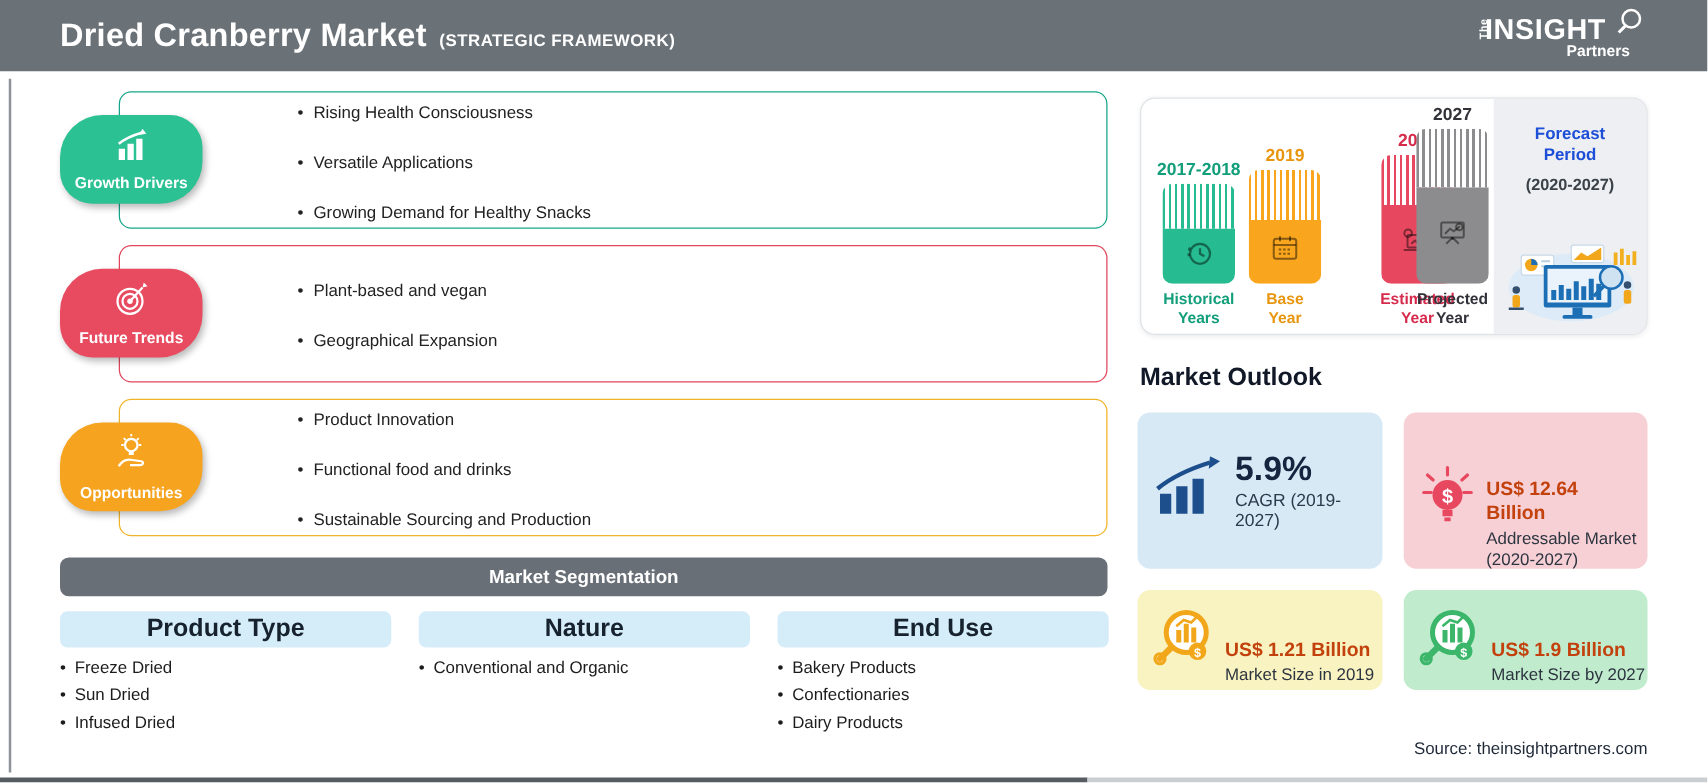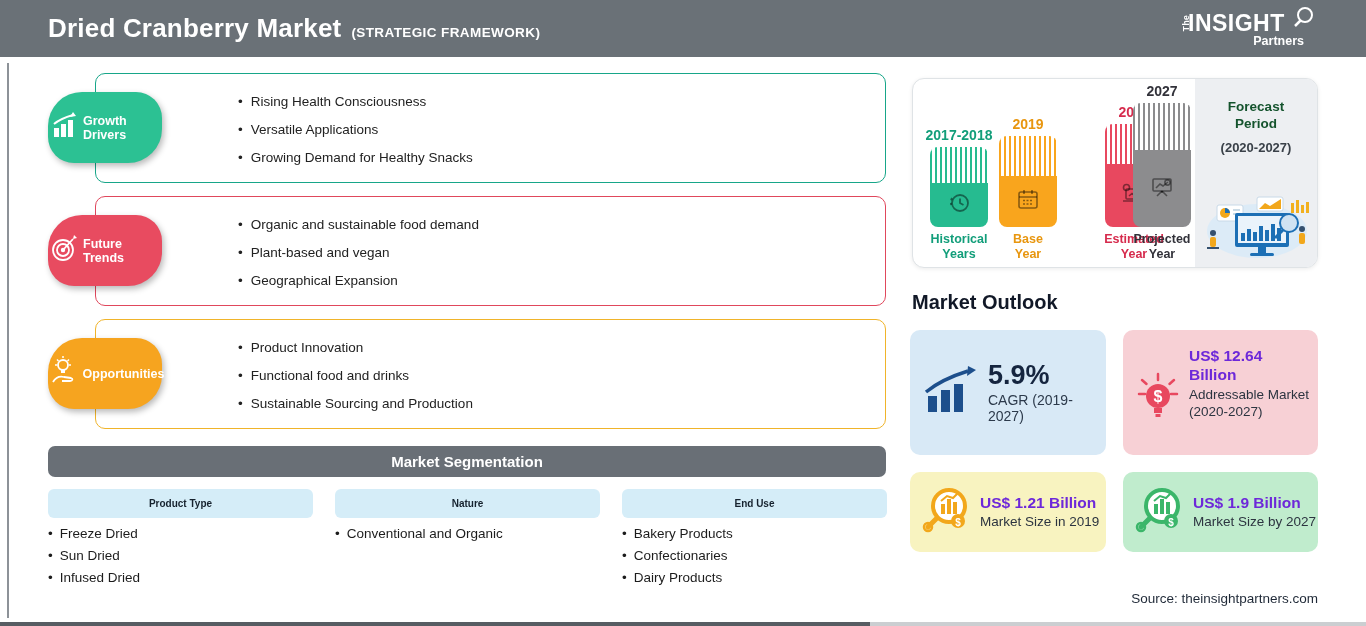--- a/index.html
+++ b/index.html
@@ -23,44 +23,44 @@
   
   .left-line { position:absolute; left:7px; top:63px; width:2px; height:555px; background:#8d9298; }
   .bottom-strip-dark { position:absolute; left:0; bottom:0; width:870px; height:4px; background:#575c62; }
   .bottom-strip-light { position:absolute; left:870px; bottom:0; width:496px; height:4px; background:#cbced1; }
 
   
   .fw-row { position:absolute; left:48px; width:838px; height:110px; }
   .fw-box { position:absolute; left:47px; top:0; width:791px; height:110px; background:#fff;
     border:1.6px solid var(--bc); border-radius:10px; }
   .fw-list { position:absolute; left:142px; top:0; height:110px; display:flex; flex-direction:column;
-    justify-content:center; gap:13px; list-style:none; font-size:13.5px; color:#222; }
+    justify-content:center; gap:25px; list-style:none; font-size:13.5px; color:#222; }
   .fw-list li::before { content:"•"; margin-right:8px; color:#222; }
   .fw-pill { position:absolute; left:0; top:19px; width:114px; height:71px; background:var(--pc);
     border-radius:34px 26px 34px 26px; box-shadow:2px 3px 6px rgba(0,0,0,.28);
-    display:flex; flex-direction:row; align-items:center; justify-content:center; gap:3px; color:#fff; }
+    display:flex; flex-direction:column; align-items:center; justify-content:center; gap:3px; color:#fff; }
   .fw-pill-label { font-size:12.5px; font-weight:bold; }
 
   
   .seg-banner { position:absolute; left:48px; top:446px; width:838px; height:31px; background:#696f76;
     border-radius:7px; display:flex; align-items:center; justify-content:center;
     color:#fff; font-weight:bold; font-size:15px; }
   .seg-head { position:absolute; top:489px; width:265px; height:29px; background:#d5edf8; border-radius:6px;
-    display:flex; align-items:center; justify-content:center; font-weight:bold; font-size:10px; color:#16222e; }
+    display:flex; align-items:center; justify-content:center; font-weight:bold; font-size:20px; color:#16222e; }
   .seg-list { position:absolute; top:526px; list-style:none; font-size:13.5px; color:#1c1c1c;
     display:flex; flex-direction:column; gap:7px; }
   .seg-list li::before { content:"•"; margin-right:7px; }
   .col1 { left:48px; } .col2 { left:335px; } .col3 { left:622px; }
 
   
   .tl-card { position:absolute; left:912px; top:78px; width:406px; height:190px; background:#fff;
     border:1px solid #dfe3e6; border-radius:12px; box-shadow:0 1px 4px rgba(0,0,0,.08); }
   .tl-forecast { position:absolute; right:0; top:0; width:122px; height:188px; background:#edeff2;
     border-radius:0 11px 11px 0; text-align:center; padding-top:20px; }
-  .tl-forecast-line { font-size:13.5px; font-weight:bold; color:#14532d; line-height:1.25; }
+  .tl-forecast-line { font-size:13.5px; font-weight:bold; color:#1d4ed8; line-height:1.25; }
   .tl-forecast-range { font-size:13px; font-weight:600; color:#3a4149; margin-top:7px; }
   .tl-illus { position:absolute; left:4px; bottom:4px; }
   .tl-group { position:absolute; bottom:6px; width:60px; display:flex; flex-direction:column; align-items:center; }
   .tl-g1 { left:16px; } .tl-g2 { left:85px; } .tl-g3 { left:152px;margin-left:39px; } .tl-g4 { left:219px; }
   .tl-year { font-size:14px; font-weight:bold; color:var(--lc); margin-bottom:4px; white-space:nowrap; }
   .tl-bar { width:58px; border-radius:8px; overflow:hidden; display:flex; flex-direction:column; }
   .tl-g1 .tl-bar { height:80px; } .tl-g2 .tl-bar { height:91px; }
   .tl-g3 .tl-bar { height:103px; } .tl-g4 .tl-bar { height:124px; }
   .tl-stripe { background:repeating-linear-gradient(90deg, var(--c) 0 2px, #fff 2px 5px); }
   .tl-g1 .tl-stripe { height:36px; } .tl-g2 .tl-stripe { height:40px; }
@@ -71,21 +71,21 @@
   
   .outlook-title { position:absolute; left:912px; top:291px; font-size:20px; font-weight:bold; color:#111827; }
   .outlook { position:absolute; left:910px; top:330px; width:408px; height:222px; }
   .ol-card { position:absolute; border-radius:10px; display:flex; align-items:center; }
   .ol-c1 { left:0; top:0; width:196px; height:125px; gap:10px; padding-left:12px; }
   .ol-c2 { left:213px; top:0; width:195px; height:125px; align-items:flex-start; gap:8px; padding:16px 8px 0 12px; }
   .ol-c3 { left:0; top:142px; width:196px; height:80px; gap:8px; padding-left:10px; }
   .ol-c4 { left:213px; top:142px; width:195px; height:80px; gap:8px; padding-left:10px; }
   .ol-big-value { font-size:27px; font-weight:bold; color:#15253f; line-height:1.05; }
   .ol-big-label { font-size:14px; color:#2c3a4b; margin-top:2px; }
-  .ol-value { font-size:15.5px; font-weight:bold; color:#6d28d9; line-height:1.25; }
+  .ol-value { font-size:15.5px; font-weight:bold; color:#c2410c; line-height:1.25;margin-top:36px; }
   .ol-label { font-size:13.5px; color:#2c3440; line-height:1.3; margin-top:1px; }
   .ol-c2 .ol-text { width:122px; }
 
   .source { position:absolute; right:48px; top:591px; font-size:13.5px; color:#1f2937; }
 </style>
 </head>
 <body>
 
 <div class="stage">
 
@@ -129,21 +129,20 @@
           <path d="M25 0 L28 4 L22 5 Z" fill="#fff"></path>
         </svg>
       </span>
       <span class="fw-pill-label">Growth Drivers</span>
     </div>
   </div>
 
   <div class="fw-row" style="top: 196px; --bc: #e0475c; --pc: #e84b60;">
     <div class="fw-box">
       <ul class="fw-list">
-        <li>Organic and sustainable food demand</li>
         <li>Plant-based and vegan</li>
         <li>Geographical Expansion</li>
       </ul>
     </div>
     <div class="fw-pill">
       <span>
         <svg width="32" height="30" viewBox="0 0 32 30">
           <circle cx="15" cy="16" r="10" fill="none" stroke="#fff" stroke-width="1.8"></circle>
           <circle cx="15" cy="16" r="6" fill="none" stroke="#fff" stroke-width="1.8"></circle>
           <circle cx="15" cy="16" r="2.2" fill="#fff"></circle>

